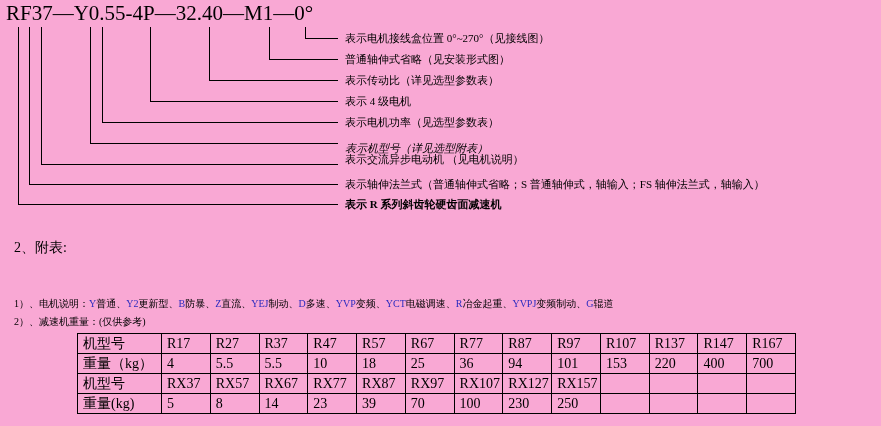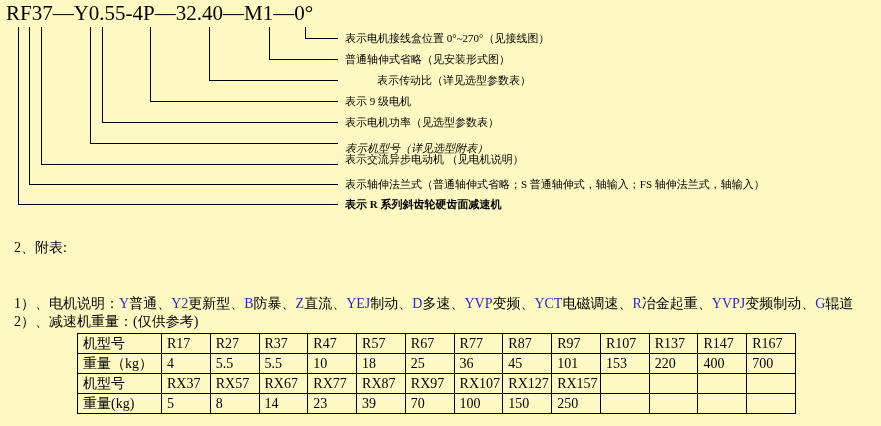--- a/index.html
+++ b/index.html
@@ -1,25 +1,25 @@
 <!DOCTYPE html>
 <html><head>
 <meta charset="utf-8">
 <style>
   * { margin:0; padding:0; box-sizing:border-box; }
   html,body { background:#ffffff; }
   .canvas {
-    position:relative; width:881px; height:426px; background:#fef9c3;
+    position:relative; width:881px; height:426px; background:#f9a8d4;
     font-family:"Liberation Serif","DejaVu Serif",serif; color:#000000; overflow:hidden;
   }
   .model-code { position:absolute; left:6px; top:1px; font-size:21px; white-space:nowrap; }
   .cline { position:absolute; background:#000000; }
   .callout-label { position:absolute; font-size:11px; line-height:16px; white-space:nowrap; }
   .section-heading { position:absolute; left:14px; top:239px; font-size:14px; white-space:nowrap; }
-  .note { position:absolute; font-size:14px; line-height:17px; white-space:nowrap; }
+  .note { position:absolute; font-size:10px; line-height:17px; white-space:nowrap; }
   #note1 { left:14px; top:295px; }
   #note2 { left:14px; top:313px; }
   .weight-table {
     position:absolute; left:77px; top:333px; width:719px;
     border-collapse:collapse; table-layout:fixed;padding-left:8px;
   }
   .weight-table td {
     border:1px solid #000000; height:20px; font-size:14px; line-height:18px;
     padding:0 0 0 5px; white-space:nowrap; overflow:hidden;
     vertical-align:middle; text-align:left;
@@ -33,24 +33,24 @@
   <div class="model-code">RF37—Y0.55-4P—32.40—M1—0°</div>
   <div id="callout-diagram">
       <div class="cline" style="left: 305px; top: 27px; width: 1px; height: 12px; background: rgb(0, 0, 0);"></div>
       <div class="cline" style="left: 305px; top: 38px; width: 33px; height: 1px; background: rgb(0, 0, 0);"></div>
       <div class="callout-label" style="left: 345px; top: 30px;">表示电机接线盒位置 0°~270°（见接线图）</div>
       <div class="cline" style="left: 269px; top: 27px; width: 1px; height: 33px; background: rgb(0, 0, 0);"></div>
       <div class="cline" style="left: 269px; top: 59px; width: 69px; height: 1px; background: rgb(0, 0, 0);"></div>
       <div class="callout-label" style="left: 345px; top: 51px;">普通轴伸式省略（见安装形式图）</div>
       <div class="cline" style="left: 209px; top: 27px; width: 1px; height: 54px; background: rgb(0, 0, 0);"></div>
       <div class="cline" style="left: 209px; top: 80px; width: 129px; height: 1px; background: rgb(0, 0, 0);"></div>
-      <div class="callout-label" style="left: 345px; top: 72px; margin-left: 32px;">表示传动比（详见选型参数表）</div>
+      <div class="callout-label" style="left: 345px; top: 72px;">表示传动比（详见选型参数表）</div>
       <div class="cline" style="left: 150px; top: 27px; width: 1px; height: 75px; background: rgb(0, 0, 0);"></div>
       <div class="cline" style="left: 150px; top: 101px; width: 188px; height: 1px; background: rgb(0, 0, 0);"></div>
-      <div class="callout-label" style="left: 345px; top: 93px;">表示 9 级电机</div>
+      <div class="callout-label" style="left: 345px; top: 93px;">表示 4 级电机</div>
       <div class="cline" style="left: 102px; top: 27px; width: 1px; height: 96px; background: rgb(0, 0, 0);"></div>
       <div class="cline" style="left: 102px; top: 122px; width: 236px; height: 1px; background: rgb(0, 0, 0);"></div>
       <div class="callout-label" style="left: 345px; top: 114px;">表示电机功率（见选型参数表）</div>
       <div class="cline" style="left: 90px; top: 27px; width: 1px; height: 117px; background: rgb(0, 0, 0);"></div>
       <div class="cline" style="left: 90px; top: 143px; width: 248px; height: 1px; background: rgb(0, 0, 0);"></div>
       <div class="callout-label" style="left: 345px; top: 135px; margin-top: 16px;">表示交流异步电动机 （见电机说明）</div>
       <div class="cline" style="left: 41px; top: 27px; width: 1px; height: 138px; background: rgb(0, 0, 0);"></div>
       <div class="cline" style="left: 41px; top: 164px; width: 297px; height: 1px; background: rgb(0, 0, 0);"></div>
       <div class="callout-label" style="left: 345px; top: 140px; font-style: italic;">表示机型号（详见选型附表）</div>
       <div class="cline" style="left: 29px; top: 27px; width: 1px; height: 158px; background: rgb(0, 0, 0);"></div>
@@ -83,21 +83,21 @@
         </tr>
         <tr>
           <td class="lab">重量（kg）</td>
           <td>4</td>
           <td>5.5</td>
           <td>5.5</td>
           <td>10</td>
           <td>18</td>
           <td>25</td>
           <td>36</td>
-          <td>45</td>
+          <td>94</td>
           <td>101</td>
           <td>153</td>
           <td>220</td>
           <td>400</td>
           <td>700</td>
         </tr>
         <tr>
           <td class="lab">机型号</td>
           <td>RX37</td>
           <td>RX57</td>
@@ -115,21 +115,21 @@
         </tr>
         <tr>
           <td class="lab">重量(kg)</td>
           <td>5</td>
           <td>8</td>
           <td>14</td>
           <td>23</td>
           <td>39</td>
           <td>70</td>
           <td>100</td>
-          <td>150</td>
+          <td>230</td>
           <td>250</td>
           <td></td>
           <td></td>
           <td></td>
           <td></td>
         </tr>
       </tbody>
   </table>
 </div>
 

